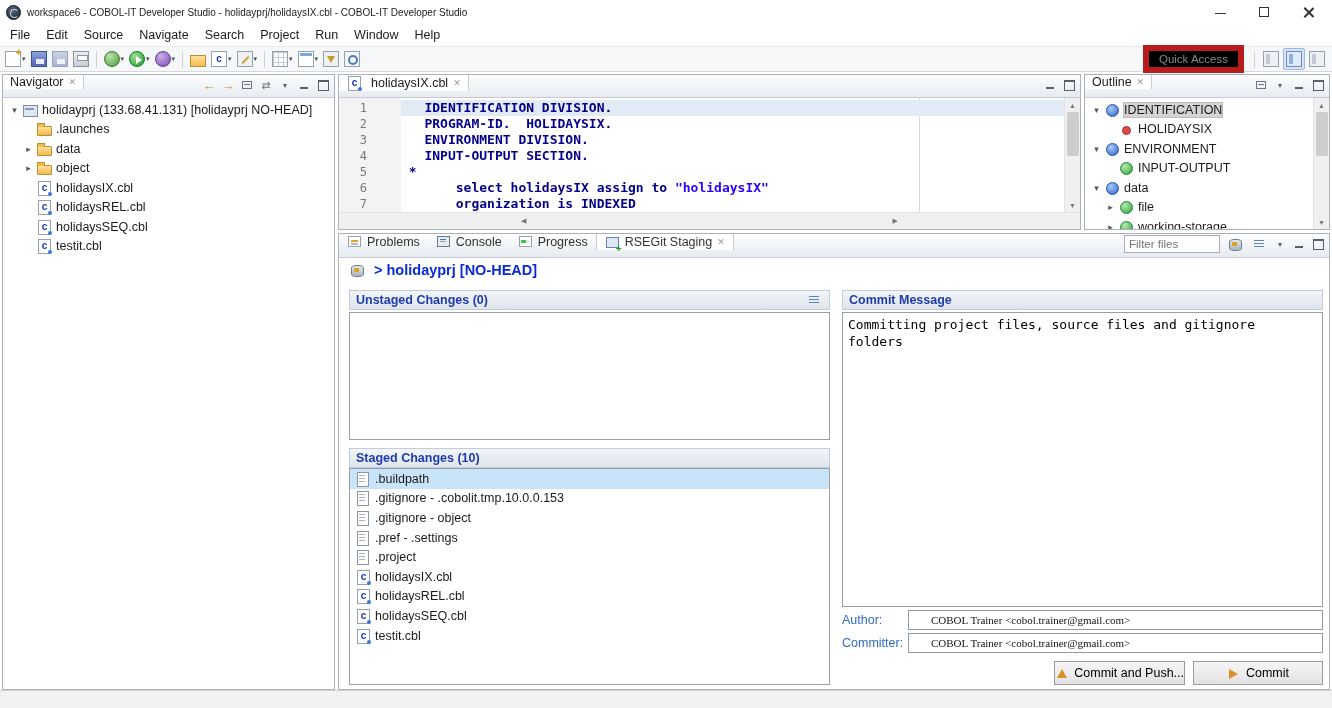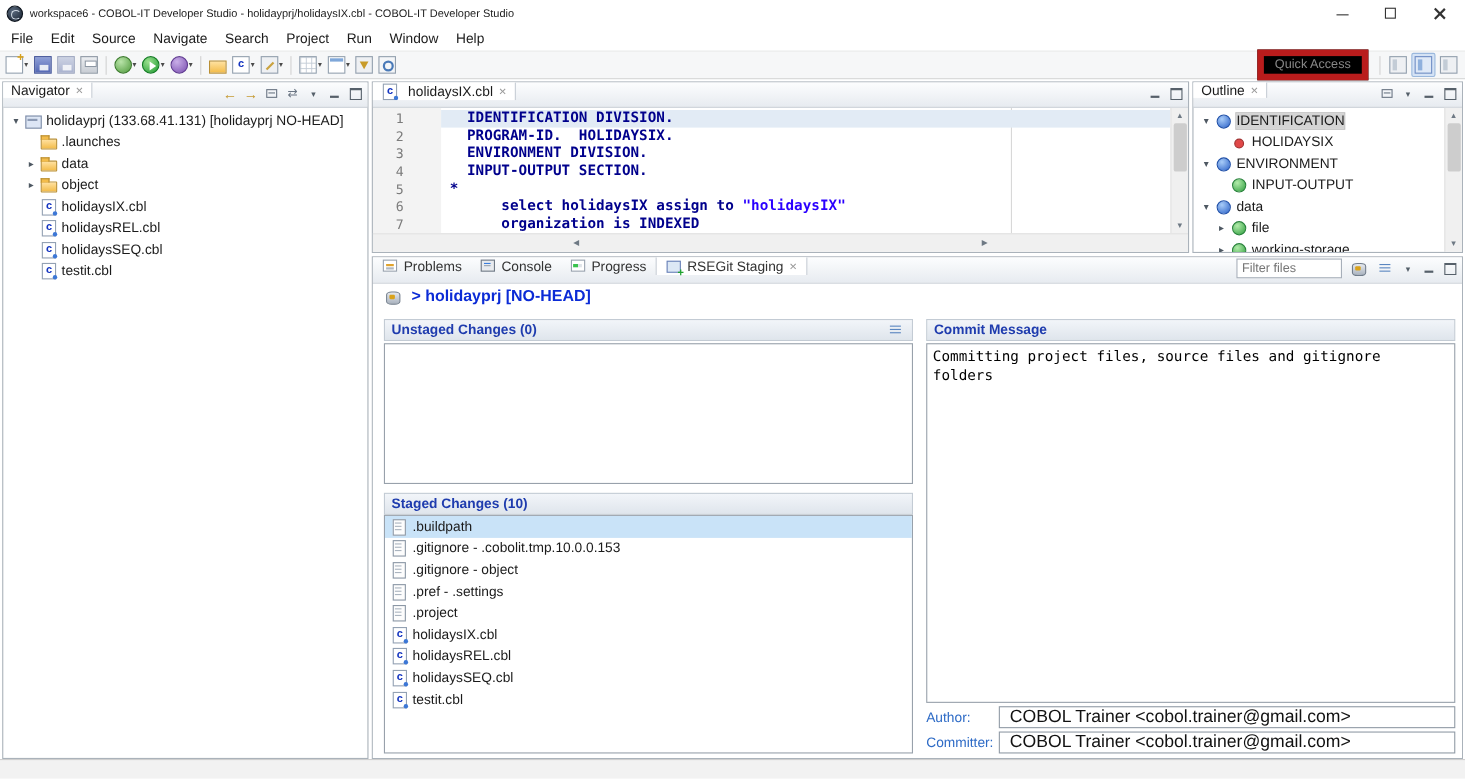--- a/index.html
+++ b/index.html
@@ -155,21 +155,21 @@
 .listbox{border:1px solid #98a1ab;background:#fff;overflow:hidden}
 .unstaged-box{height:128px;flex:none;margin-top:2px}
 .staged-box{flex:1;margin-top:0}
 .staged-head{margin-top:8px}
 .lrow{height:19.6px;display:flex;align-items:center;padding-left:5px}
 .lrow.sel{background:#c9e3f8}
 .llabel{font-size:12.5px}
 .msgbox{flex:1;margin-top:2px;border:1px solid #98a1ab;font-family:"DejaVu Sans Mono",monospace;font-size:13px;padding:3px 5px;resize:none;outline:none;line-height:17px}
 .meta-row{display:flex;align-items:center;margin-top:3px;flex:none}
 .meta-label{width:66px;flex:none;color:#2e6bc6;font-size:12.5px}
-.meta-input{flex:1;height:20px;border:1px solid #919ba6;font-family:Liberation Sans, sans-serif;font-size:16px;padding:0 9px;color:#111}
+.meta-input{flex:1;height:20px;border:1px solid #919ba6;font-family:Liberation Serif, serif;font-size:11px;padding:0 22px;color:#111}
 .btn-row{display:flex;justify-content:flex-end;gap:8px;margin-top:8px;flex:none}
 .btn{min-width:130px;height:24px;background:linear-gradient(#f6f6f6,#e2e2e2);border:1px solid #9b9b9b;display:flex;align-items:center;justify-content:center;gap:6px;font-size:12.5px}
 .bic{width:13px;height:13px;display:inline-block;position:relative;flex:none}
 .bic-push::after{content:"";position:absolute;left:2px;top:2px;border-bottom:9px solid #d9902c;border-left:5px solid transparent;border-right:5px solid transparent}
 .bic-commit::after{content:"";position:absolute;left:2px;top:2px;border-left:9px solid #d9902c;border-top:5px solid transparent;border-bottom:5px solid transparent}
 
 
 .statusbar{position:absolute;left:0;right:0;bottom:0;height:18px;background:#f2f2f2;border-top:1px solid #cfcfcf}
 </style>
 </head>
@@ -585,20 +585,30 @@
             </div>
             <textarea class="msgbox" spellcheck="false" style="">Committing project files, source files and gitignore folders</textarea>
             <div class="meta-row">
               <span class="meta-label">Author:</span>
               <input class="meta-input" value="COBOL Trainer &lt;cobol.trainer@gmail.com&gt;" style="">
             </div>
             <div class="meta-row">
               <span class="meta-label">Committer:</span>
               <input class="meta-input" value="COBOL Trainer &lt;cobol.trainer@gmail.com&gt;" style="">
             </div>
+            <div class="btn-row">
+              <button class="btn">
+                  <span class="bic bic-push"></span>
+                  <span>Commit and Push...</span>
+                </button>
+              <button class="btn">
+                  <span class="bic bic-commit"></span>
+                  <span>Commit</span>
+                </button>
+            </div>
           </div>
         </div>
       </div>
     </div>
   </div>
 </div>
 
 <div class="statusbar"></div>
 
 </body></html>

